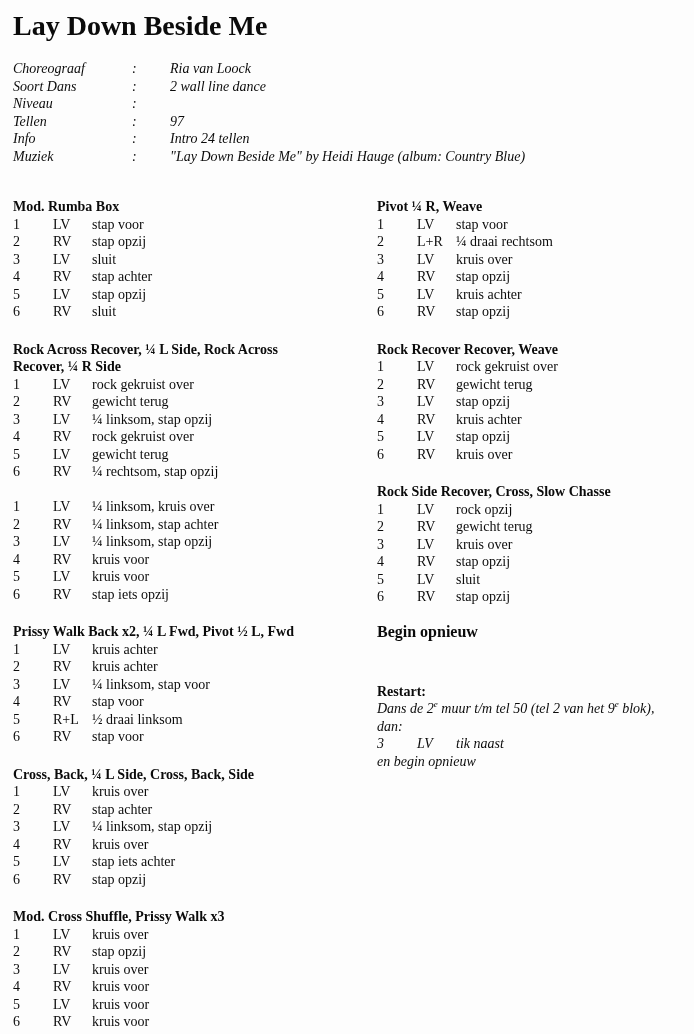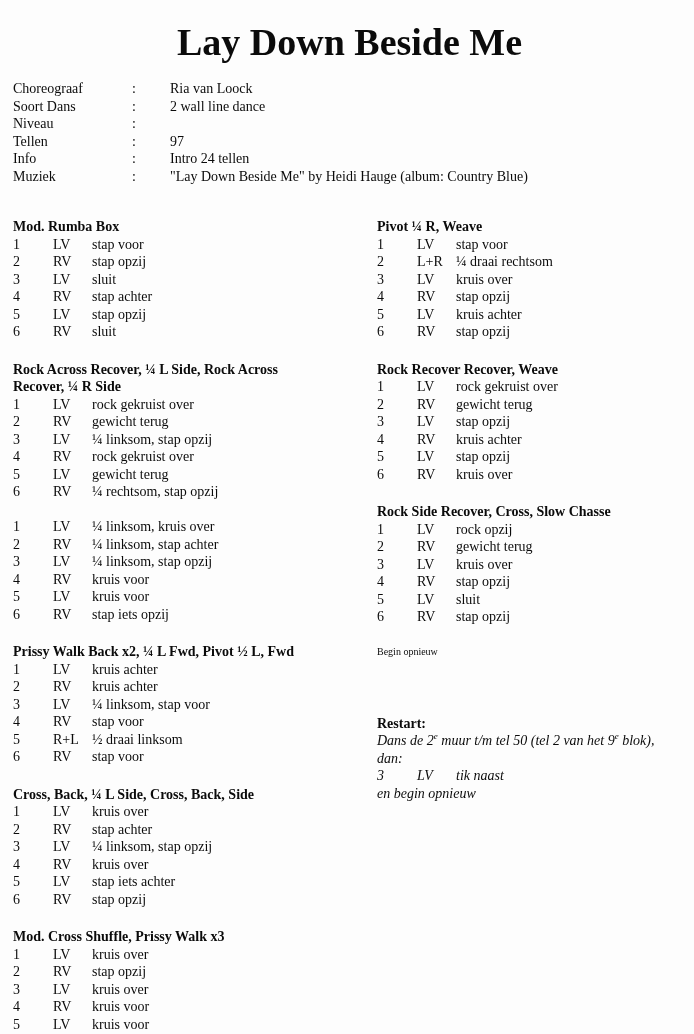--- a/index.html
+++ b/index.html
@@ -4,39 +4,39 @@
 <style>
   html, body { margin:0; padding:0; }
   body {
     width:694px; height:1034px; overflow:hidden;
     background:#fdfdfd;
     font-family:"Liberation Serif","DejaVu Serif",serif;
     color:#0b0b0b;
   }
   .page { box-sizing:border-box; padding:5px 8px 0 13px; }
   .title {
-    margin:17px; font-size:38px; line-height:41px; font-weight:700;text-align:center;
+    margin:0; font-size:28px; line-height:41px; font-weight:700;
   }
-  .meta { margin-top:0; }
+  .meta { margin-top:14px;font-style:italic; }
   .meta-row { display:flex; font-size:14px; line-height:17.5px; }
   .meta-label { width:119px; flex:none; }
   .meta-colon { width:38px; flex:none; }
   .meta-value { flex:1; }
   .cols { display:flex; margin-top:13px; }
   .col-left { width:364px; flex:none; }
   .col-right { width:309px; flex:none; }
   .section { margin-bottom:17.5px; font-size:14px; line-height:17.5px; }
   .section-title { font-weight:700; white-space:pre-line;margin-top:20px; }
   .step-row { display:flex; }
   .c-num { width:40px; flex:none; }
   .c-foot { width:39px; flex:none; }
   .c-action { flex:1; }
   .begin {
-    font-weight:400; font-size:10px; line-height:17.5px;
-    margin:0 0 54px 0;
+    font-weight:700; font-size:16px; line-height:17.5px;
+    margin:0 0 42px 0;
   }
   .restart { font-size:14px; line-height:17.5px; }
   .restart-heading { font-weight:700; }
   .italic { font-style:italic; }
   .sup { font-size:9px; vertical-align:super; line-height:0; font-style:italic; }
 </style>
 </head>
 <body>
 
 <div class="page">

